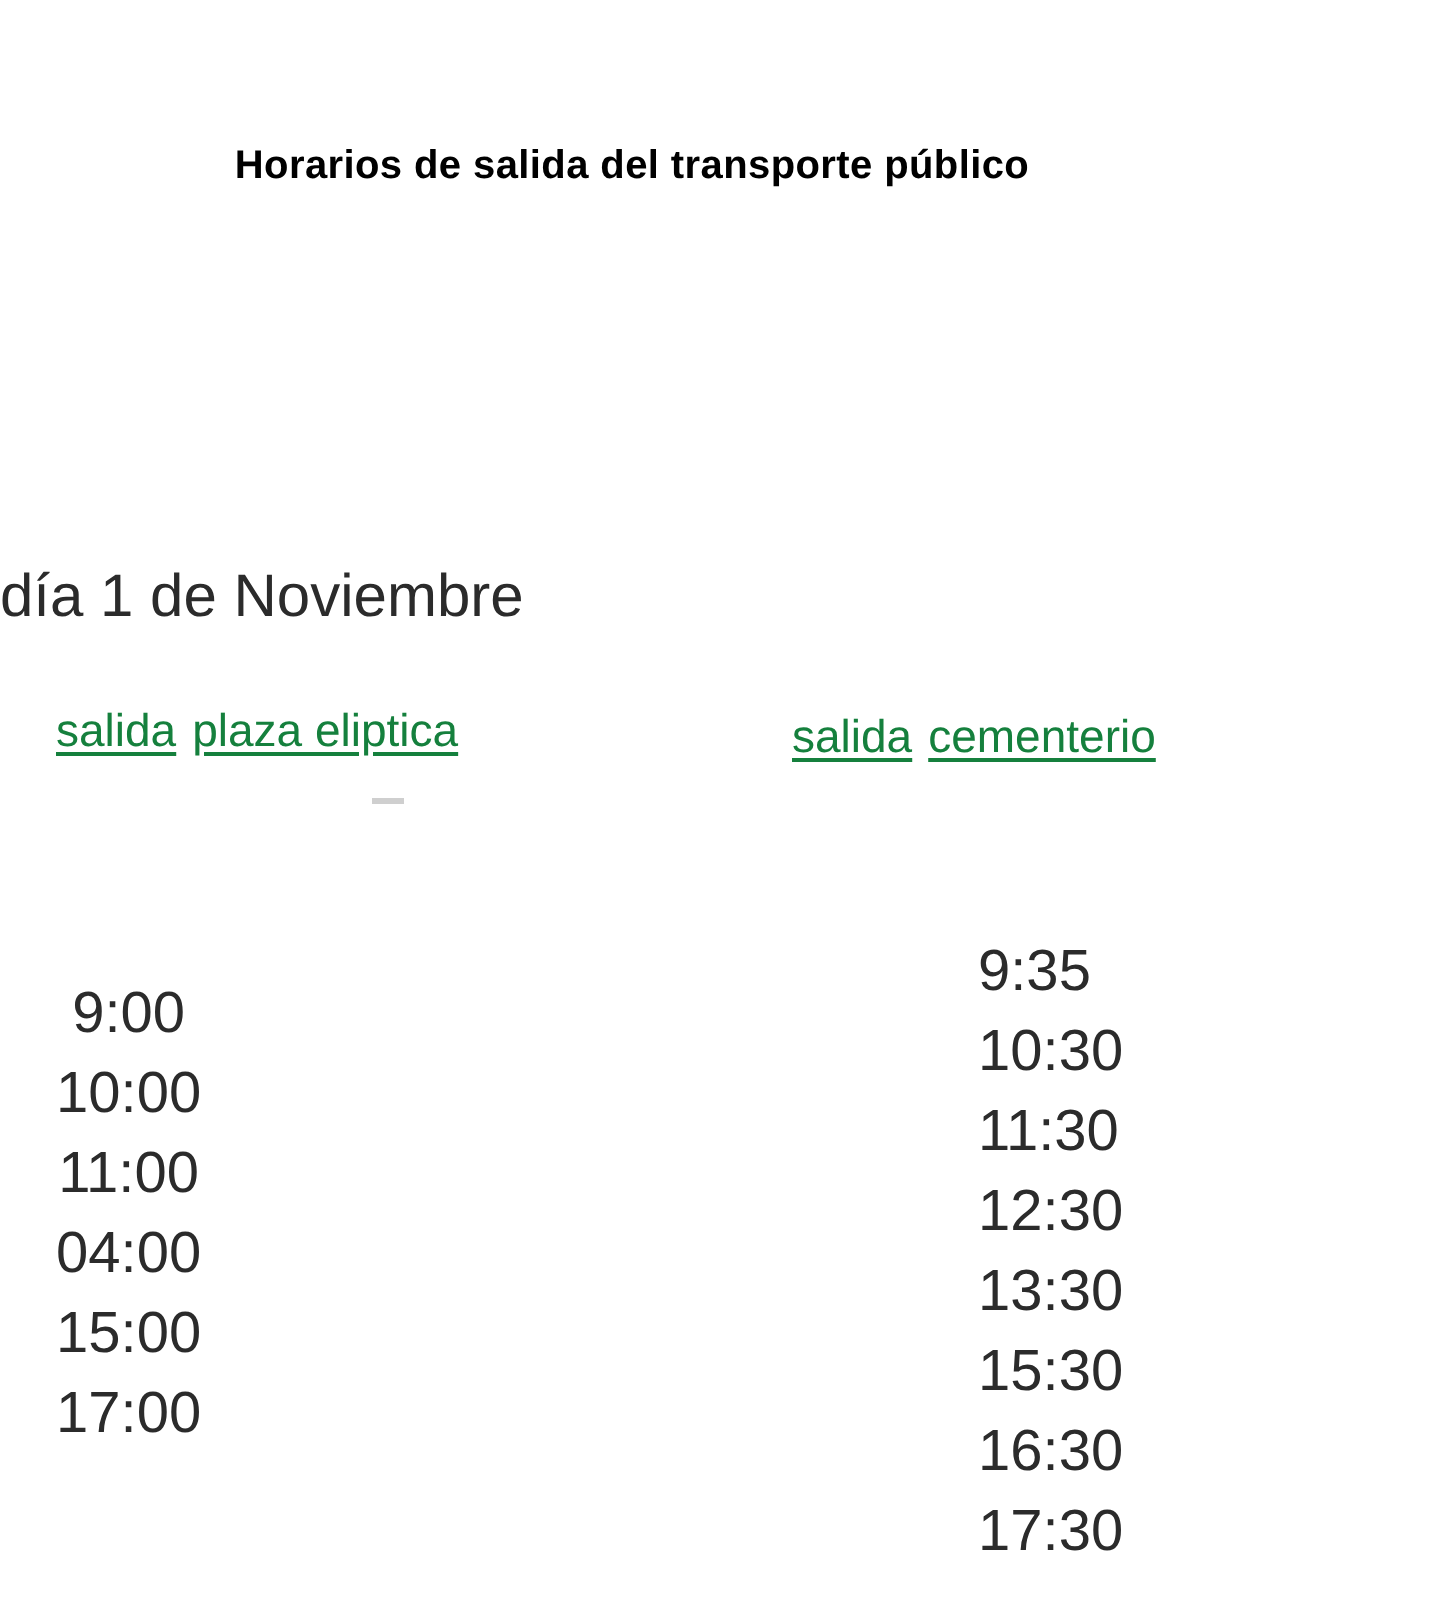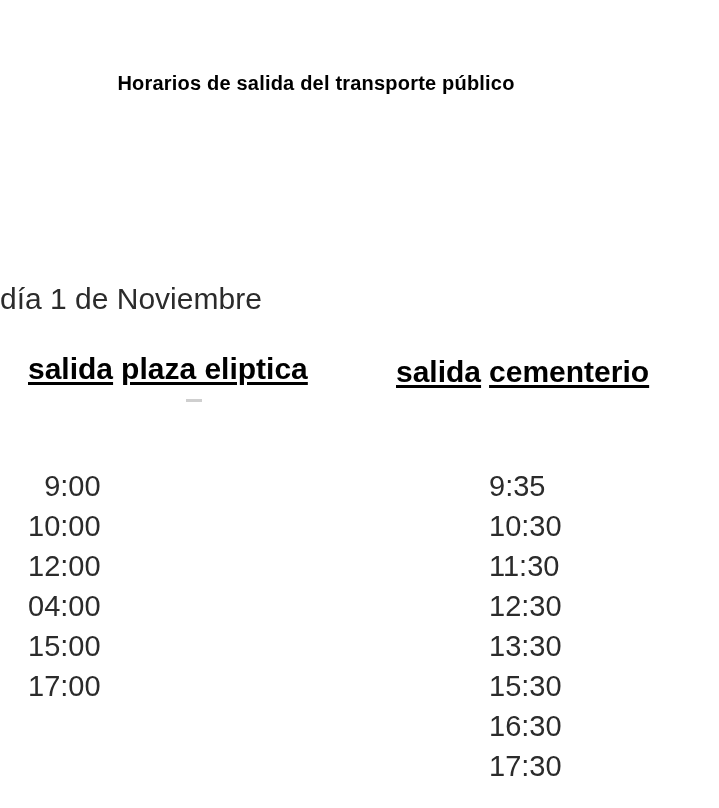--- a/index.html
+++ b/index.html
@@ -52,23 +52,23 @@
     position: absolute;
     top: 282px;
     left: 0;
     width: 719px;
     font-size: 30px;
     color: #2b2b2b;
   }
 
   .col-head {
     position: absolute;
-    font-size: 30px;
-    font-weight: bold;
-    color: #000000;
+    font-size: 23px;
+    font-weight: normal;
+    color: #15803d;
     white-space: nowrap;
   }
   .col-head .u {
     text-decoration: underline;
     text-underline-offset: 3px;
   }
   .head-left {
     top: 352px;
     left: 28px;
   }
@@ -79,21 +79,22 @@
 
   .times {
     position: absolute;
     top: 466px;
     font-size: 29px;
     line-height: 40px;
     color: #2b2b2b;
   }
   .times-left {
     left: 28px;
-    text-align: right;
+    text-align: center;
+    margin-top: 21px;
   }
   .times-right {
     left: 489px;
     text-align: left;
   }
   .time-row {
     height: 40px;
     white-space: nowrap;
   }
   .speck {
@@ -121,21 +122,21 @@
 
   <div class="col-head head-right">
     <span class="u">salida</span><span class="gap-xs"></span><span class="u">cementerio</span>
   </div>
 
   <div class="speck"></div>
 
   <div class="times times-left">
     <div class="time-row">9:00</div>
     <div class="time-row">10:00</div>
-    <div class="time-row">12:00</div>
+    <div class="time-row">11:00</div>
     <div class="time-row">04:00</div>
     <div class="time-row">15:00</div>
     <div class="time-row">17:00</div>
   </div>
 
   <div class="times times-right">
     <div class="time-row">9:35</div>
     <div class="time-row">10:30</div>
     <div class="time-row">11:30</div>
     <div class="time-row">12:30</div>

